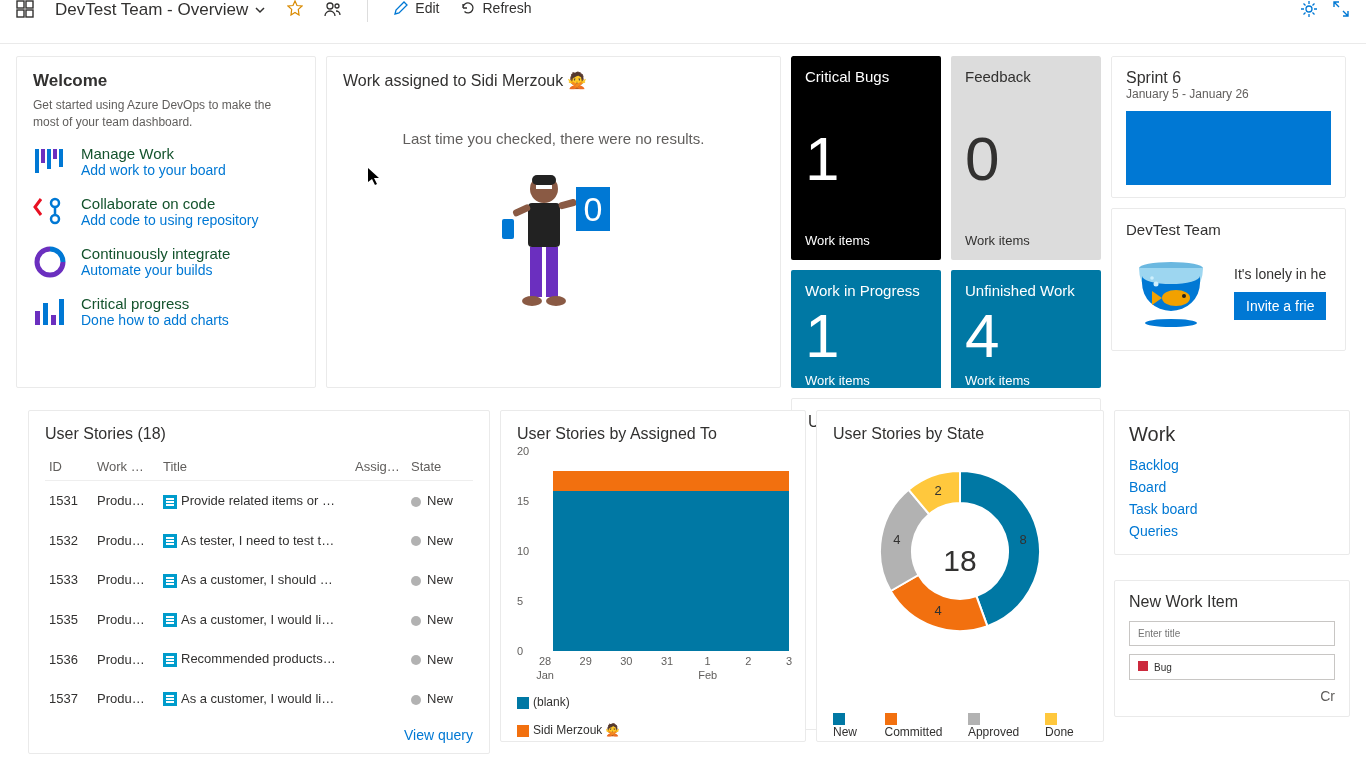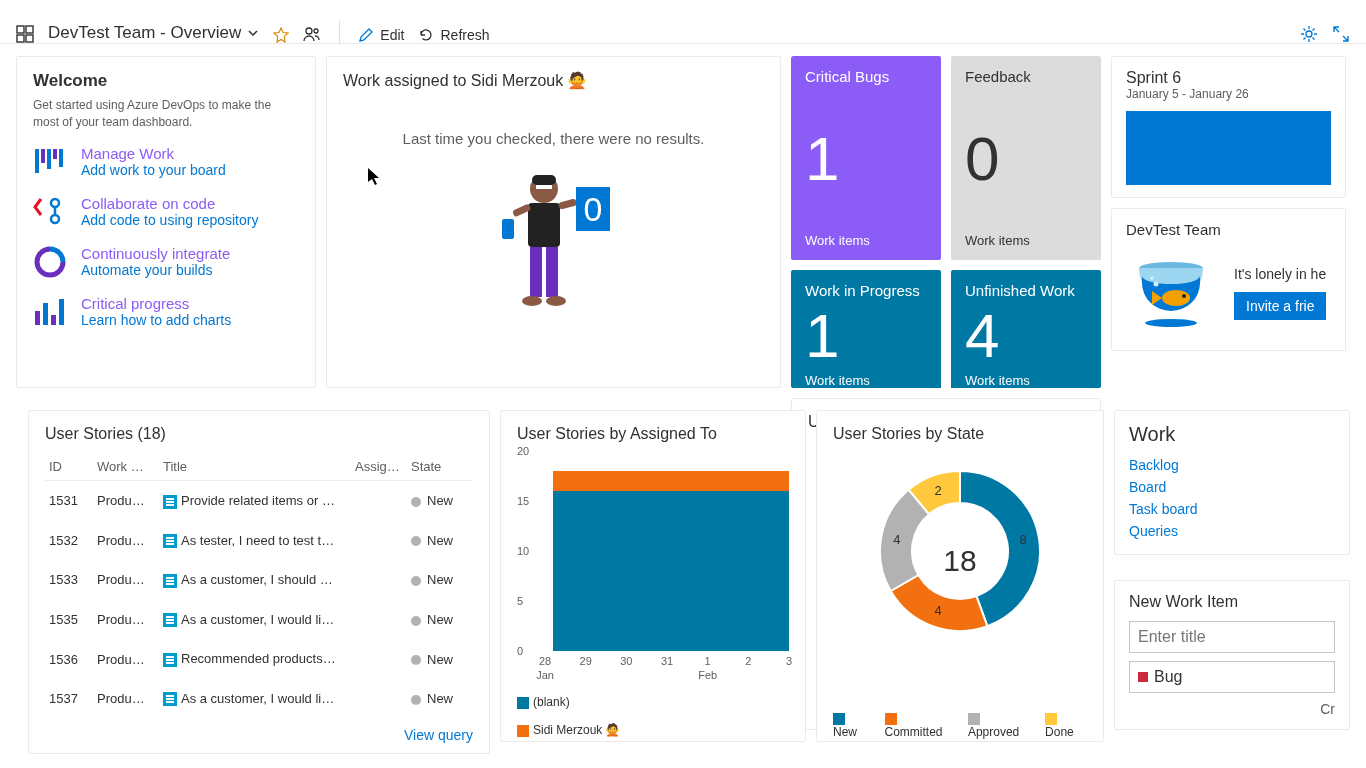--- a/index.html
+++ b/index.html
@@ -1,41 +1,41 @@
 <!DOCTYPE html>
 <html><head>
 <meta charset="utf-8">
 <style>
 * { box-sizing: border-box; margin: 0; padding: 0; font-family: "Segoe UI", Arial, sans-serif; }
 body { background: #fff; width: 1366px; height: 768px; overflow: hidden; font-size: 14px; color: #323130; }
 
-.toolbar { display: flex; align-items: flex-end; height: 44px; padding: 0 16px; border-bottom: 1px solid #eaeaea; gap: 14px; }
+.toolbar { display: flex; align-items: flex-start; height: 44px; padding: 0 16px; border-bottom: 1px solid #eaeaea; gap: 21px; }
 .toolbar .title { font-size: 17px; font-weight: 400; display: flex; align-items: center; gap: 6px; }
 .toolbar .sep { width: 1px; height: 22px; background: #ddd; margin: 0 4px; }
 .toolbar .btn { display: flex; align-items: center; gap: 6px; cursor: pointer; color: #323130; font-size: 14px; }
 .toolbar .icon { display: inline-flex; align-items: center; justify-content: center; }
 .toolbar .right { margin-left: auto; display: flex; gap: 14px; }
 
 .dashboard { padding: 12px 16px; display: grid; grid-template-columns: 300px 455px 310px 235px; grid-template-rows: 332px 332px; gap: 10px; }
 .card { border: 1px solid #eaeaea; border-radius: 2px; padding: 14px 16px; position: relative; background: #fff; overflow: hidden; }
 
 .welcome h2 { font-size: 17px; font-weight: 600; margin-bottom: 6px; }
 .welcome .sub { font-size: 12px; color: #605e5c; line-height: 1.4; margin-bottom: 14px; }
 .welcome .item { display: flex; gap: 14px; margin-bottom: 16px; align-items: flex-start; }
 .welcome .item .wicon { width: 34px; height: 34px; flex-shrink: 0; }
-.welcome .item .wtitle { font-size: 15px; color: #8b5cf6; }
+.welcome .item .wtitle { font-size: 15px; color: #14532d; }
 .welcome .item .wlink { font-size: 14px; color: #0078d4; cursor: pointer; }
 
 .assigned h3 { font-size: 16px; font-weight: 400; margin-bottom: 40px; }
 .assigned .msg { text-align: center; color: #605e5c; font-size: 15px; margin-bottom: 20px; }
 .assigned .figure { display: flex; justify-content: center; }
 
 .tiles { display: grid; grid-template-columns: 1fr 1fr; grid-template-rows: 1fr 1fr; gap: 10px; padding: 0; border: none; }
 .tile { padding: 12px 14px; color: #fff; display: flex; flex-direction: column; justify-content: space-between; border-radius: 2px; }
-.tile.red { background: #8b5cf6; gap: 37px; }
+.tile.red { background: #000000; gap: 37px; }
 .tile.gray { background: #dcdcdc; color: #323130; }
 .tile.blue { background: #0078a4; }
 .tile .tlabel { font-size: 15px; }
 .tile .tnum { font-size: 62px; font-weight: 300; line-height: 1; margin: 6px 0; }
 .tile .tfoot { font-size: 13px; }
 
 .sprint-col { display: flex; flex-direction: column; gap: 10px; padding:0; border:none; }
 .sprint-card, .team-card { border: 1px solid #eaeaea; border-radius: 2px; padding: 12px 14px; }
 .sprint-card .stitle { font-size: 16px; font-weight: 400; }
 .sprint-card .sdates { font-size: 12px; color: #605e5c; margin-bottom: 10px; }
@@ -62,21 +62,21 @@
 .stacked-chart .plot { position:absolute; left:28px; right:0; top:0; bottom:0; }
 .legend { display:flex; gap:14px; font-size:12px; margin-top:40px; }
 .legend .swatch { display:inline-block; width:12px; height:12px; vertical-align:middle; margin-right:4px; }
 
 .donut-wrap { display:flex; justify-content:center; position:relative; height:220px; }
 .donut-center { position:absolute; top:50%; left:50%; transform:translate(-50%,-50%); font-size:30px; font-weight:400; }
 .workcard, .newitem { border:1px solid #eaeaea; border-radius:2px; padding:12px 14px; }
 .workcard h3 { font-size:20px; font-weight:400; margin-bottom:8px; }
 .workcard a { display:block; color:#0078d4; font-size:14px; padding:3px 0; cursor:pointer; }
 .newitem h3 { font-size:16px; font-weight:400; margin-bottom:10px; }
-.newitem input, .newitem .sel { width:100%; padding:6px 8px; border:1px solid #c8c6c4; font-size:16px; margin-bottom:8px; background:#fff; }
+.newitem input, .newitem .sel { width:100%; padding:6px 8px; border:1px solid #c8c6c4; font-size:10px; margin-bottom:8px; background:#fff; }
 .newitem .create { text-align:right; color:#605e5c; font-size:14px; }
 </style>
 </head>
 <body>
 
 <div class="toolbar">
   <span class="icon">
     <svg width="18" height="18" viewBox="0 0 18 18">
         <rect x="1" y="1" width="7" height="7" fill="none" stroke="#323130" stroke-width="1.4"></rect>
         <rect x="10" y="1" width="7" height="7" fill="none" stroke="#323130" stroke-width="1.4"></rect>
@@ -172,21 +172,21 @@
     </div>
     <div class="item">
       <div class="wicon"><svg width="34" height="34">
             <rect x="2" y="16" width="5" height="14" fill="#6b2fbf"></rect>
             <rect x="10" y="8" width="5" height="22" fill="#0078d4"></rect>
             <rect x="18" y="20" width="5" height="10" fill="#6b2fbf"></rect>
             <rect x="26" y="4" width="5" height="26" fill="#0078d4"></rect>
           </svg></div>
       <div>
         <div class="wtitle">Critical progress</div>
-        <div class="wlink">Learn how to add charts</div>
+        <div class="wlink">Done how to add charts</div>
       </div>
     </div>
   </div>
 
   <div class="card assigned">
     <h3>Work assigned to Sidi Merzouk 🙅</h3>
     <div class="msg">Last time you checked, there were no results.</div>
     <div class="figure">
       <svg width="120" height="160" viewBox="0 0 120 160">
         <circle cx="50" cy="22" r="14" fill="#8a5a44"></circle>

